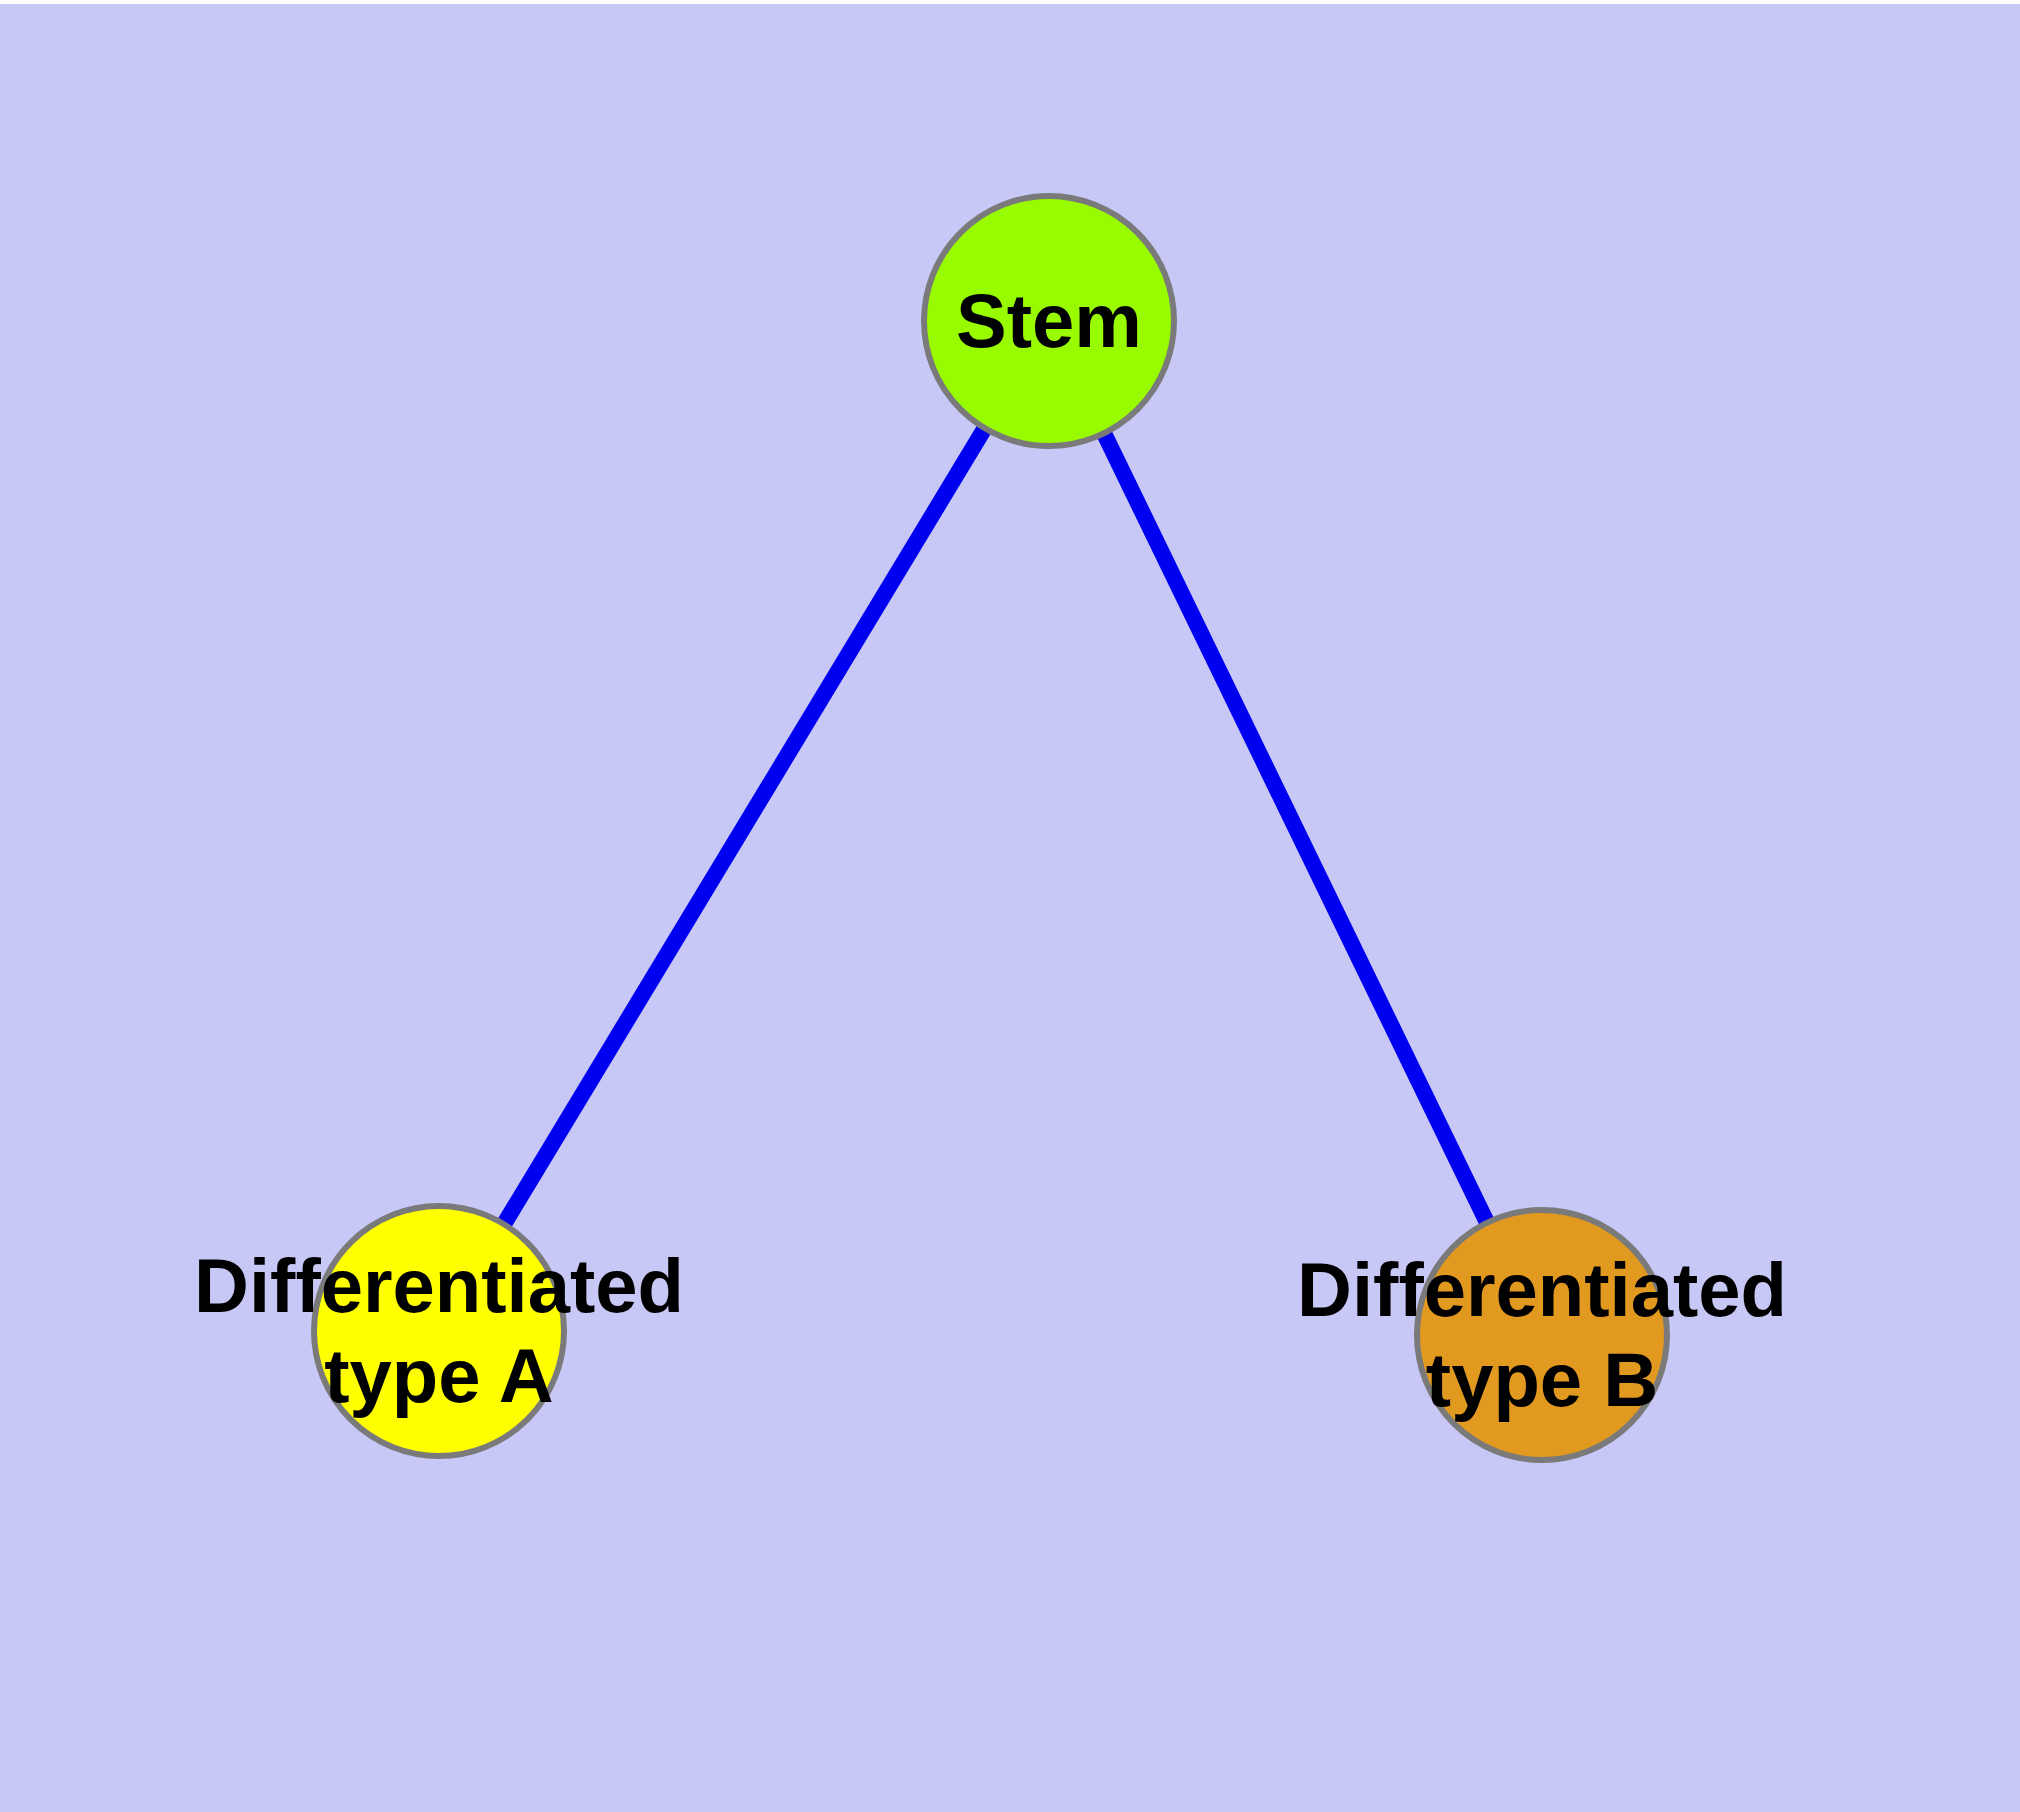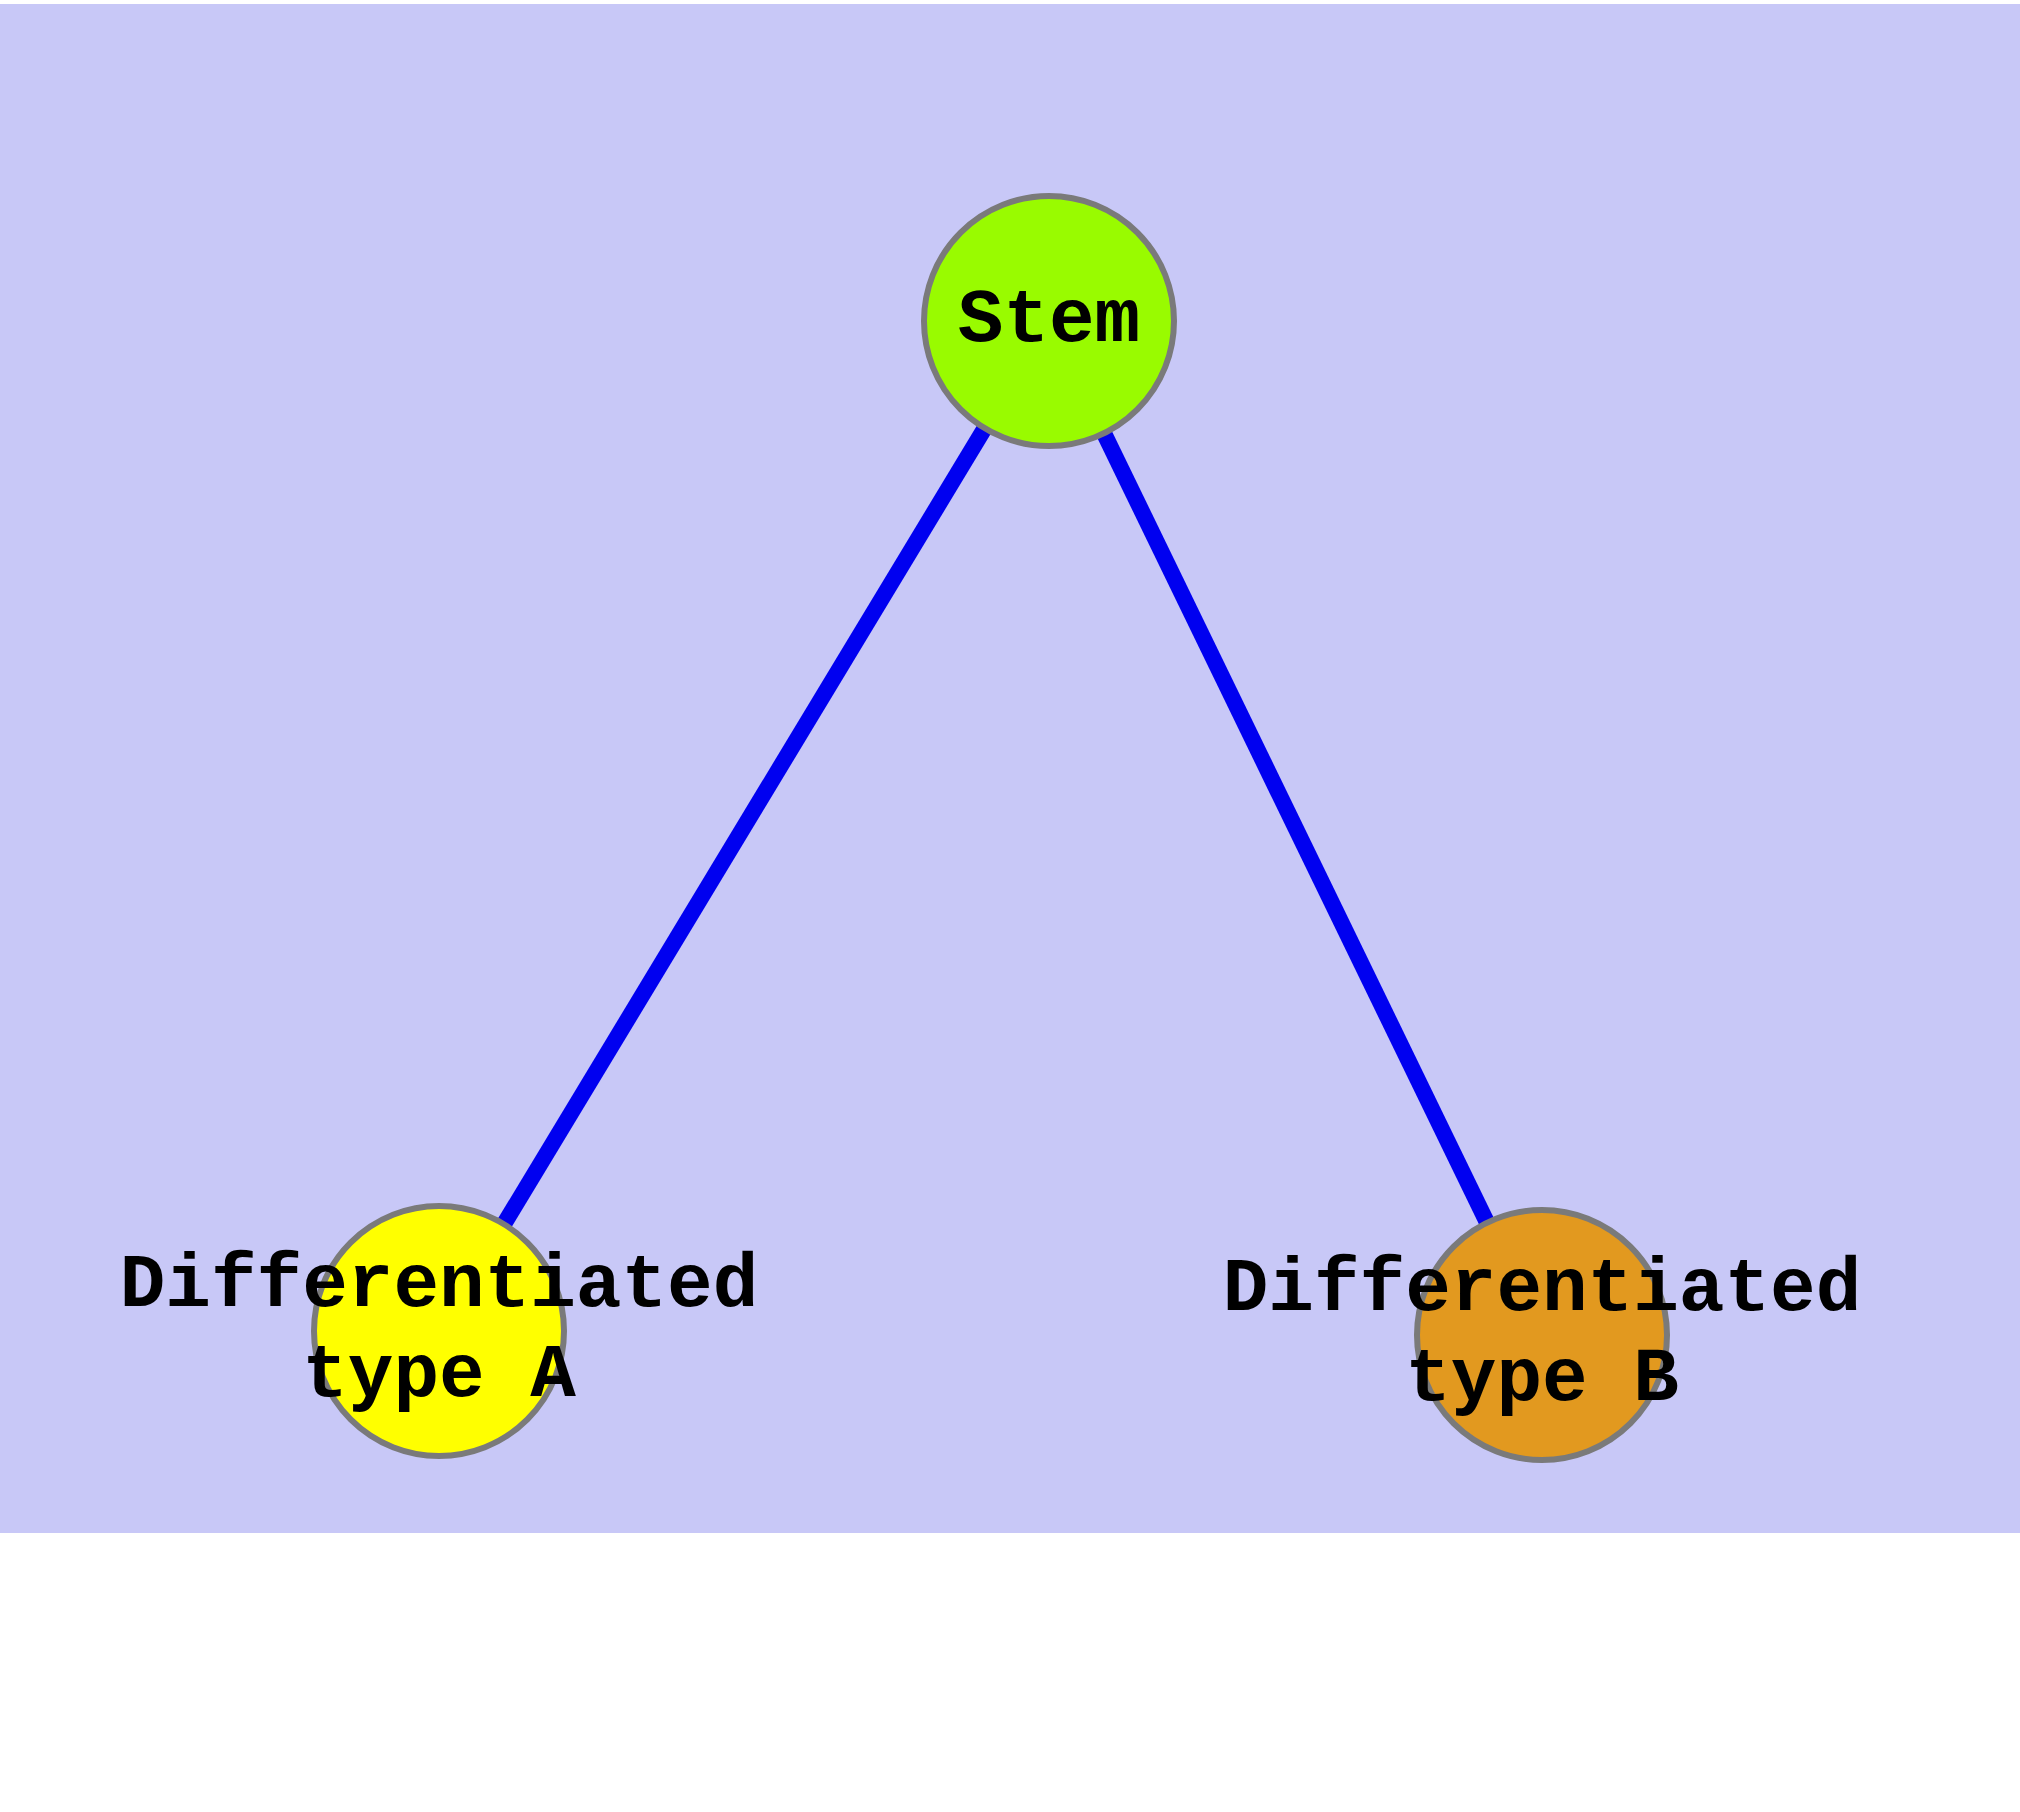--- a/index.html
+++ b/index.html
@@ -3,24 +3,24 @@
 <meta charset="utf-8">
 <style>
   html, body {
     margin: 0;
     padding: 0;
     background: #ffffff;
   }
   #stage {
     position: relative;
     width: 2021px;
-    height: 1533px;
+    height: 1812px;
     background: #ffffff;
     overflow: hidden;
-    font-family: Liberation Mono, monospace;
+    font-family: Liberation Sans, sans-serif;
   }
   #panel {
     position: absolute;
     left: 0;
     top: 4.2px;
     width: 2021px;
     height: 1808px;
   }
   #edge-layer {
     position: absolute;

